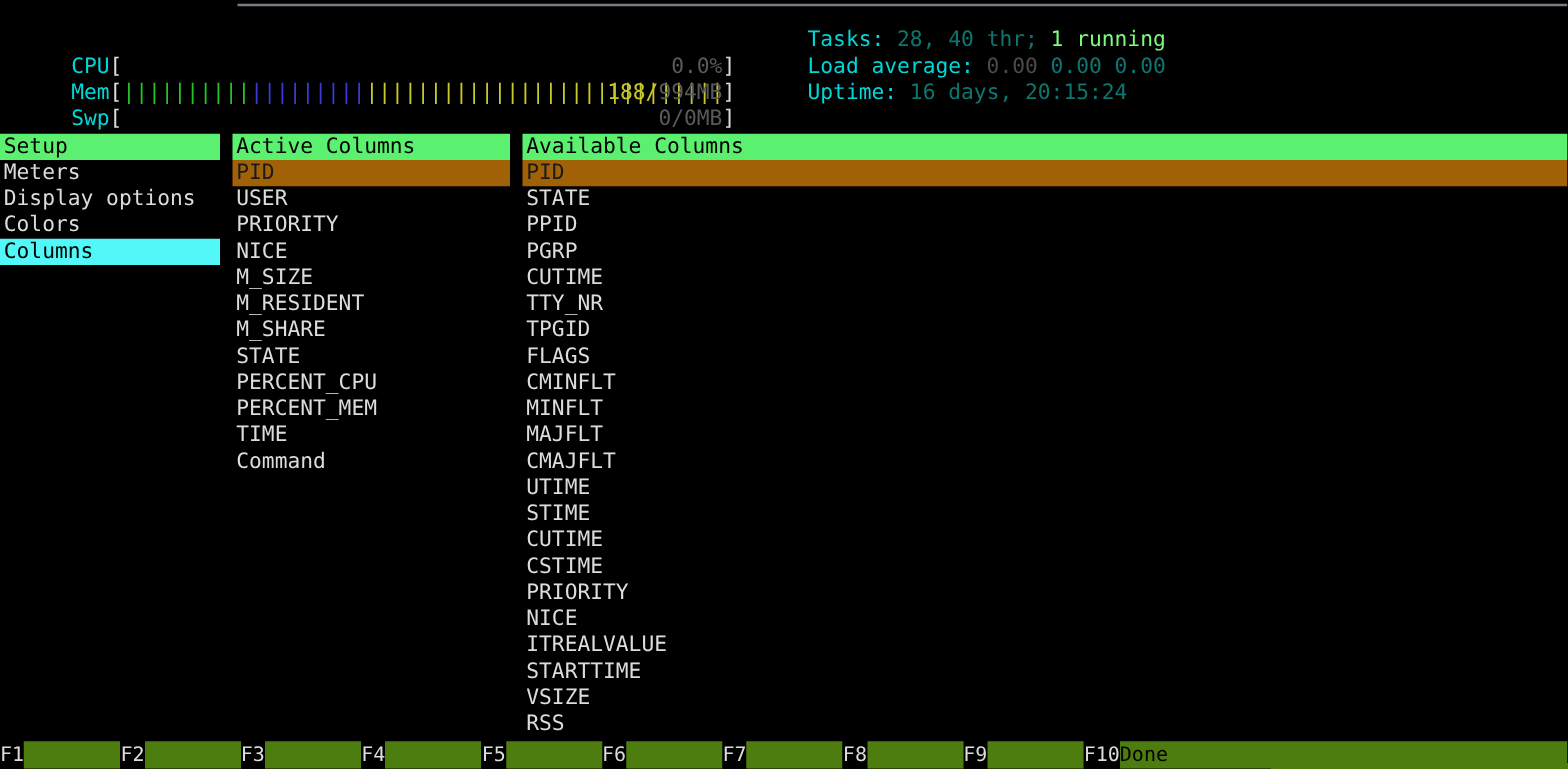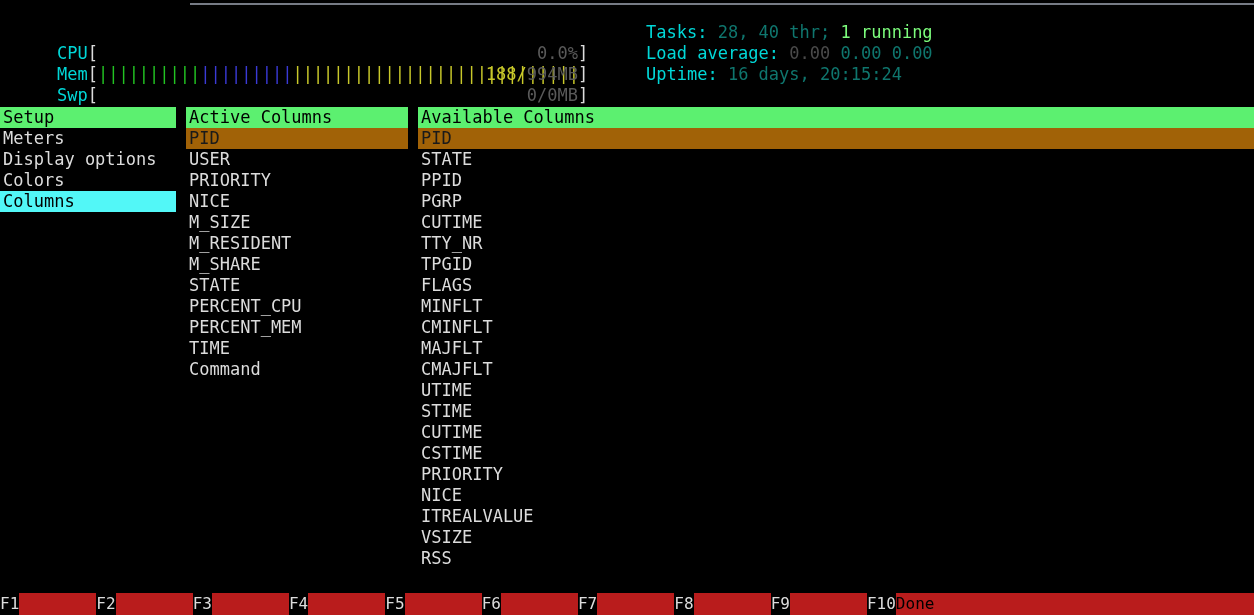--- a/index.html
+++ b/index.html
@@ -129,21 +129,21 @@
     font-size: 16px;
     line-height: 22px;
     white-space: pre;
   }
   .fkey-num {
     color: #dcdcdc;
     background: #000000;
     padding: 0;
   }
   .fkey-label {
-    background: #b91c1c;
+    background: #4d7c0f;
     color: #000000;
     padding: 0;
   }
   .fkey-label.grow { flex: 1 1 auto; }
 </style>
 </head>
 <body>
 
 <div id="top-edge"></div>
 
@@ -201,29 +201,30 @@
   <div class="panel-header">Available Columns</div>
   <ul class="panel-list" id="available-list">
       <li class="selected-white"><span>PID</span></li>
       <li><span>STATE</span></li>
       <li><span>PPID</span></li>
       <li><span>PGRP</span></li>
       <li><span>CUTIME</span></li>
       <li><span>TTY_NR</span></li>
       <li><span>TPGID</span></li>
       <li><span>FLAGS</span></li>
+      <li><span>CMINFLT</span></li>
       <li><span>MINFLT</span></li>
-      <li><span>CMINFLT</span></li>
       <li><span>MAJFLT</span></li>
       <li><span>CMAJFLT</span></li>
       <li><span>UTIME</span></li>
       <li><span>STIME</span></li>
       <li><span>CUTIME</span></li>
       <li><span>CSTIME</span></li>
       <li><span>PRIORITY</span></li>
       <li><span>NICE</span></li>
       <li><span>ITREALVALUE</span></li>
+      <li><span>STARTTIME</span></li>
       <li><span>VSIZE</span></li>
       <li><span>RSS</span></li>
     </ul>
 </div>
 
 <div id="fkeys"><span class="fkey-num">F1</span><span class="fkey-label">        </span><span class="fkey-num">F2</span><span class="fkey-label">        </span><span class="fkey-num">F3</span><span class="fkey-label">        </span><span class="fkey-num">F4</span><span class="fkey-label">        </span><span class="fkey-num">F5</span><span class="fkey-label">        </span><span class="fkey-num">F6</span><span class="fkey-label">        </span><span class="fkey-num">F7</span><span class="fkey-label">        </span><span class="fkey-num">F8</span><span class="fkey-label">        </span><span class="fkey-num">F9</span><span class="fkey-label">        </span><span class="fkey-num">F10</span><span class="fkey-label grow">Done</span></div>
 
 </body></html>

